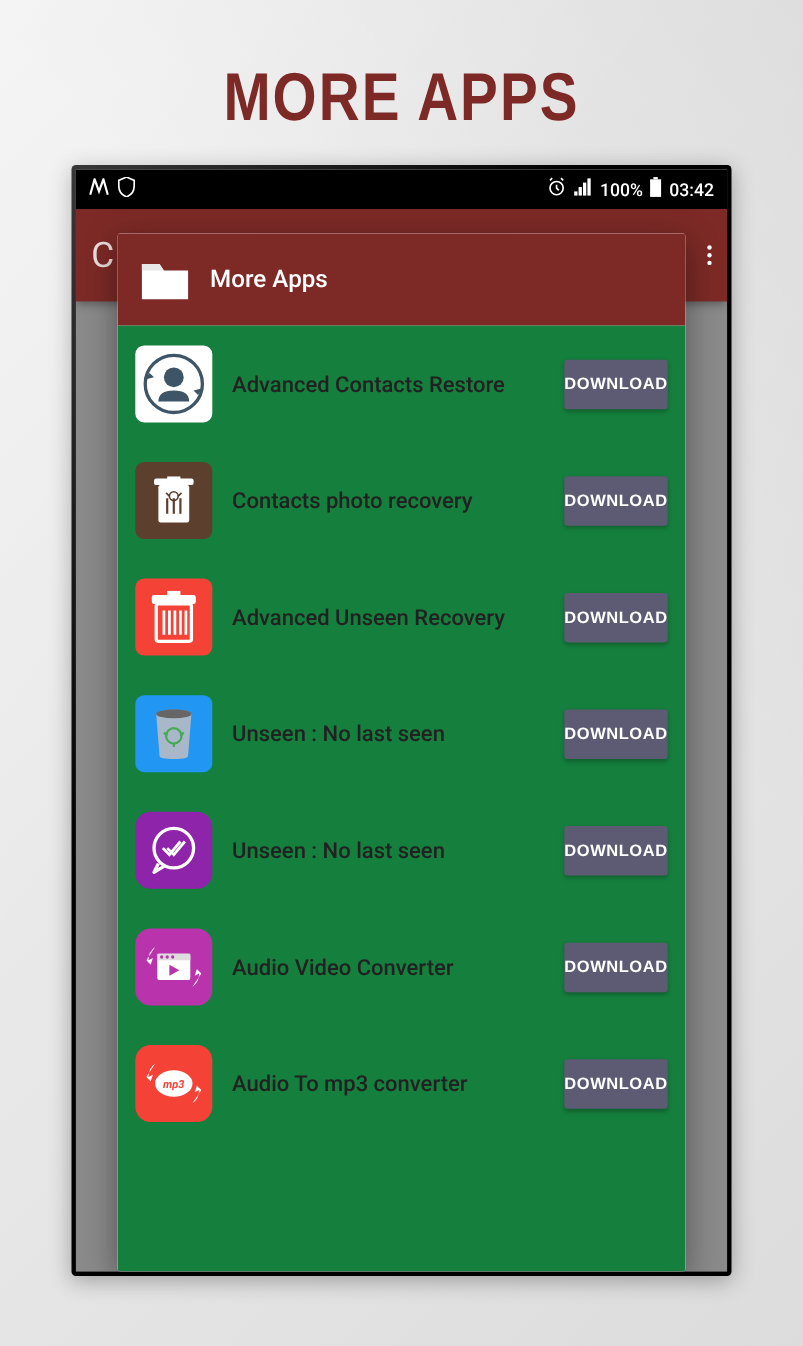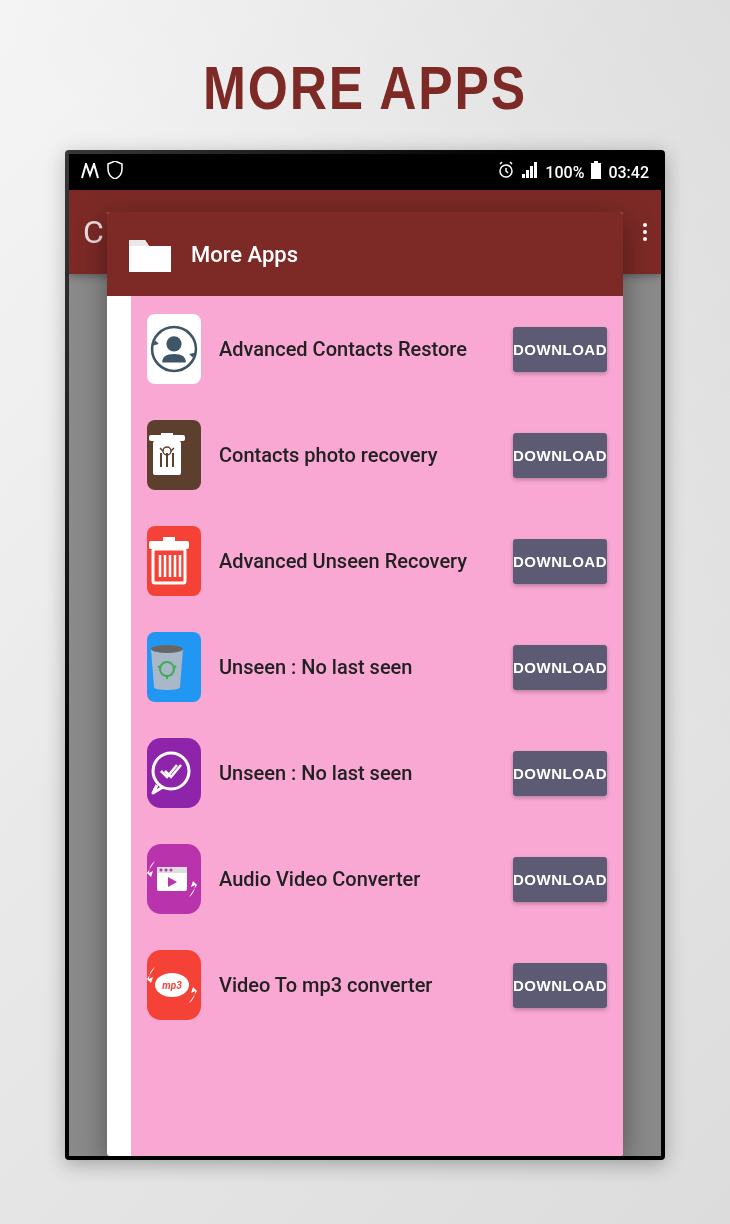--- a/index.html
+++ b/index.html
@@ -109,35 +109,35 @@
   height: 40px;
 }
 .dialog-title {
   color: #fff;
   font-size: 22px;
   font-weight: 500;
 }
 .app-list {
   flex: 1;
   overflow-y: auto;
-  background: #f9a8d4;
-  margin-left: 24px;
+  background: #15803d;
 }
 .app-item {
   display: flex;
   align-items: center;
   padding: 18px 16px;
   gap: 18px;
 }
 .app-icon {
-  width: 54px;
+  width: 70px;
   height: 70px;
   border-radius: 8px;
   display: flex;
   align-items: center;
+  justify-content: center;
   flex-shrink: 0;
 }
 .app-name {
   flex: 1;
   font-size: 20px;
   color: #212121;
   font-weight: 500;
   line-height: 1.25;
 }
 .download-btn {
@@ -315,21 +315,21 @@
 
         <div class="app-item">
           <div class="app-icon icon-red2">
             <svg width="50" height="44" viewBox="0 0 50 44">
                 <path d="M8 4 Q2 8 2 16 L6 14 L4 20 L0 16" fill="#fff"></path>
                 <path d="M42 40 Q48 36 48 28 L44 30 L46 24 L50 28" fill="#fff"></path>
                 <ellipse cx="25" cy="22" rx="17" ry="12" fill="#fff"></ellipse>
                 <text x="25" y="26" font-size="10" font-weight="bold" fill="#f44336" text-anchor="middle" font-style="italic">mp3</text>
               </svg>
           </div>
-          <span class="app-name">Video To mp3 converter</span>
+          <span class="app-name">Audio To mp3 converter</span>
           <button class="download-btn">DOWNLOAD</button>
         </div>
 
       </div>
     </div>
 
   </div>
 </div>
 
 </body></html>

